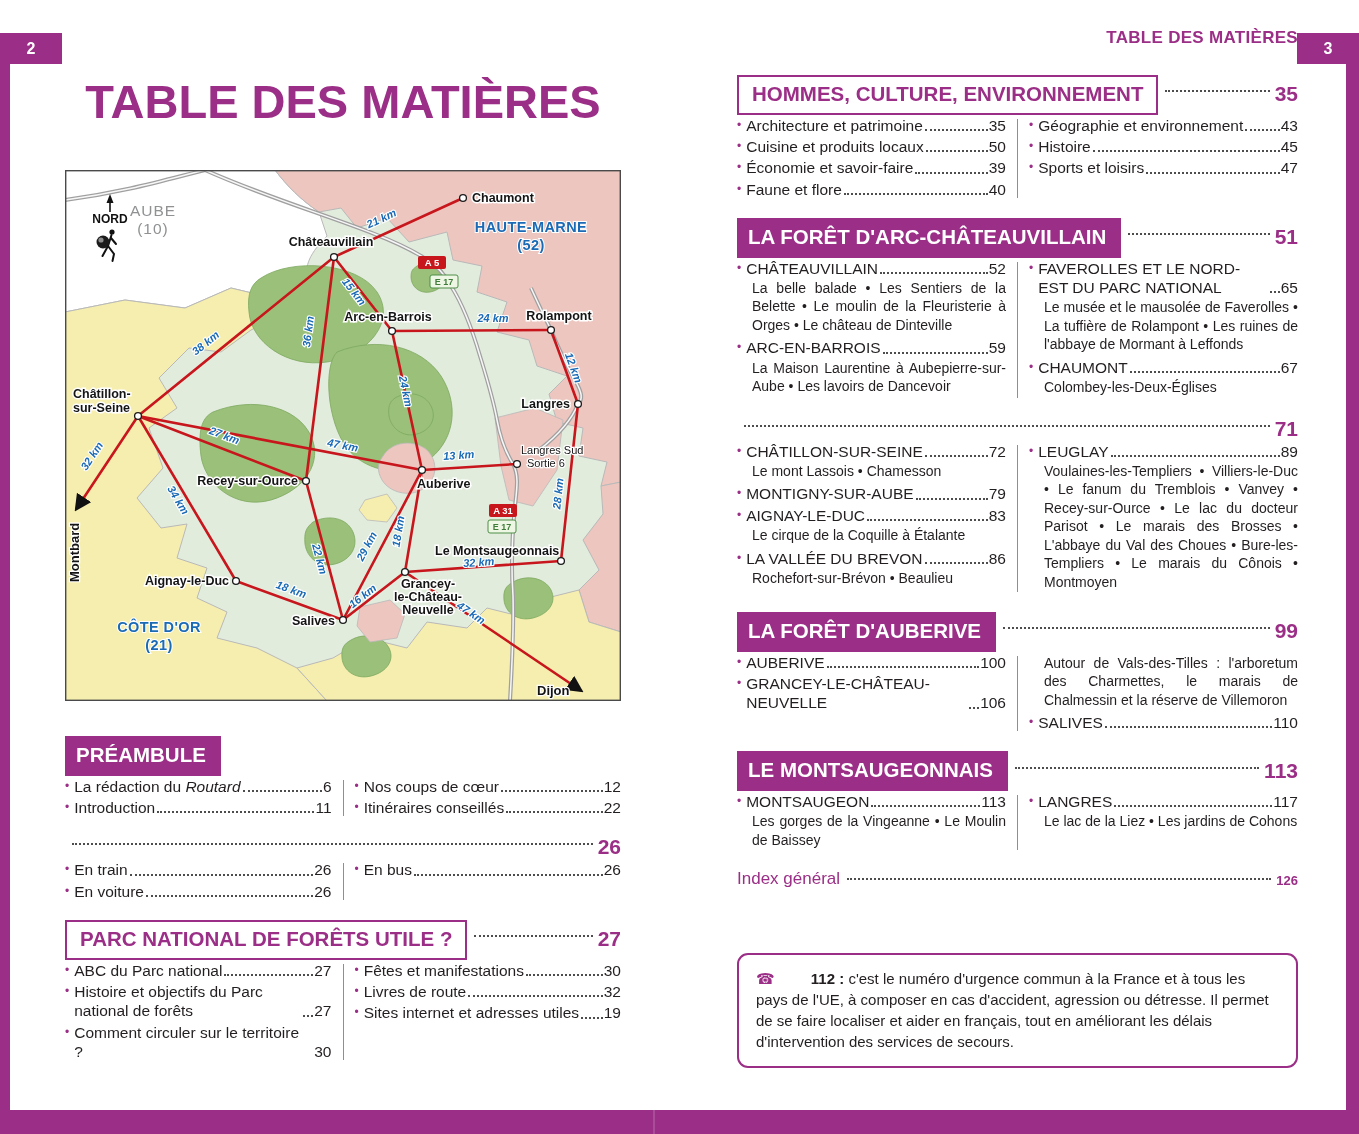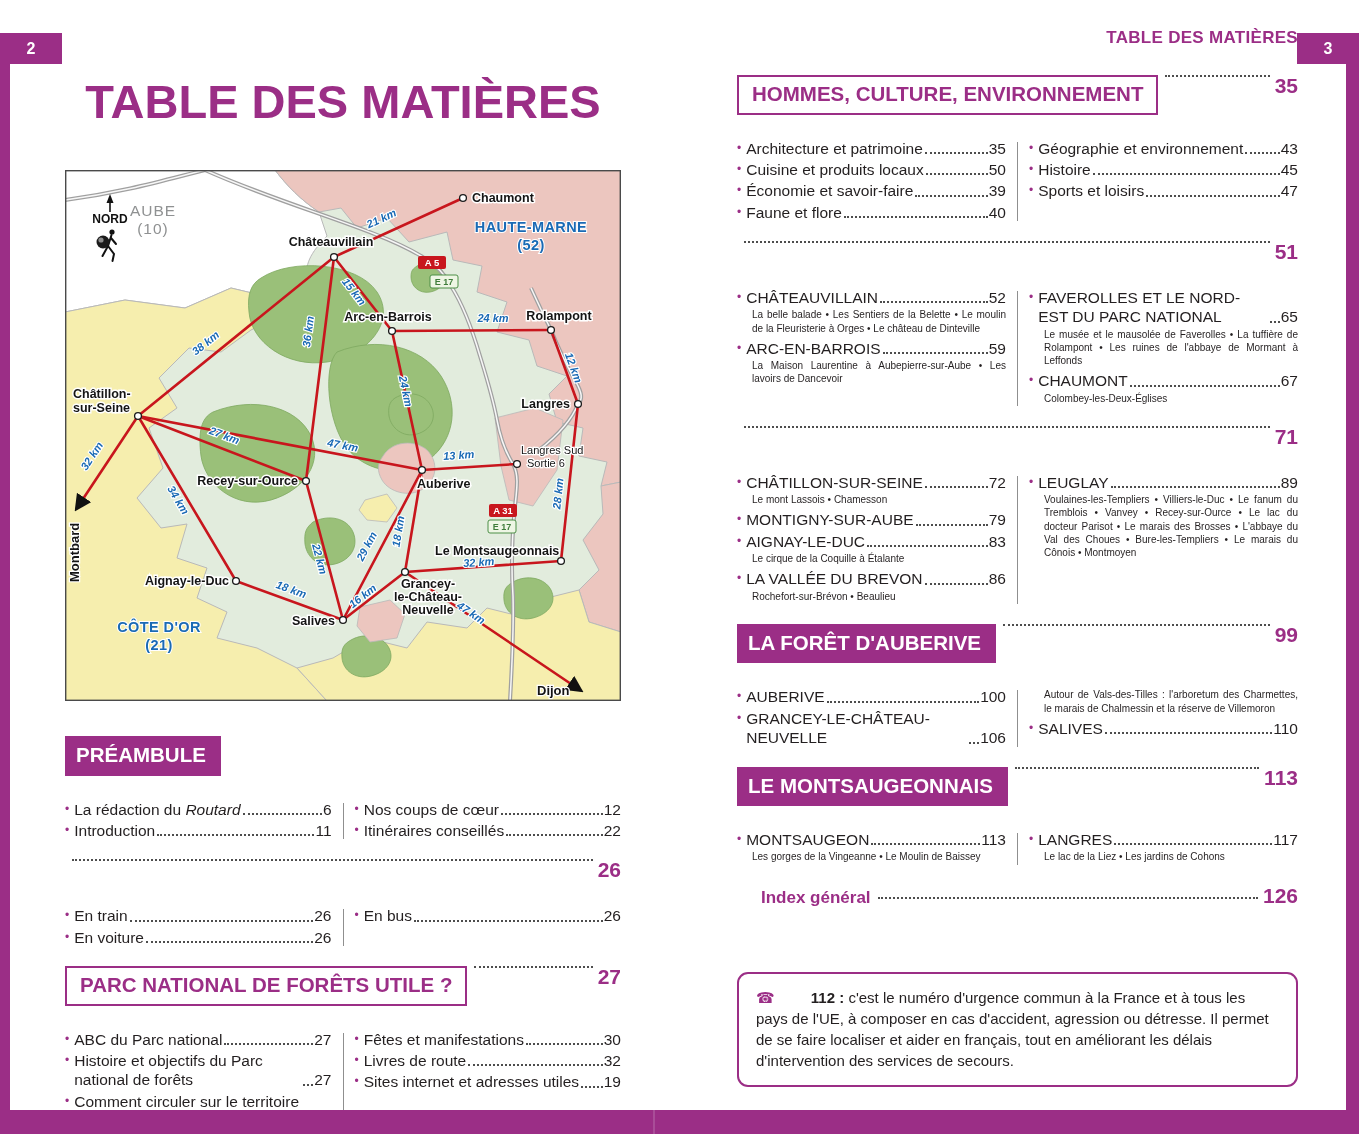--- a/index.html
+++ b/index.html
@@ -29,42 +29,42 @@
   .main-title{position:absolute;left:65px;top:74px;width:556px;text-align:center;
     font-size:47px;font-weight:bold;color:var(--purple);}
   #map-wrap{position:absolute;left:65px;top:170px;width:556px;height:531px;}
   .page-left-sections{position:absolute;left:65px;top:736px;width:556px;}
   .page-right{position:absolute;left:737px;top:28px;width:561px;}
   .small-header{text-align:right;font-size:17px;font-weight:bold;color:var(--purple);
     letter-spacing:.3px;margin-bottom:27px;}
 
   
   .toc-section{margin-bottom:17px;}
-  .sec-head{display:flex;align-items:flex-start;margin-bottom:24px;}
+  .sec-head{display:flex;align-items:center;margin-bottom:1px;}
   .sec-title{font-weight:bold;font-size:20.5px;line-height:1;white-space:nowrap;}
   .sec-title.solid{background:var(--purple);color:#fff;padding:9px 15px 10px 11px;}
   .sec-title.outline{border:2px solid var(--purple);color:var(--purple);padding:7px 13px 8px;background:#fff;}
   .leader{flex:1 1 10px;height:0;border-bottom:2.2px dotted #4d4d4d;margin:0 5px 7px 7px;min-width:12px;}
   .sec-page{font-size:21px;font-weight:bold;color:var(--purple);line-height:1;margin-bottom:2px;}
   .sec-cols{display:flex;align-items:stretch;}
   .col{flex:1;min-width:0;}
   .vdiv{width:1px;background:#8f8f8f;margin:3px 11px;}
   .entry{margin-bottom:2px;}
   .entry-line{display:flex;align-items:flex-end;font-size:15.5px;line-height:1.25;}
   .bullet{color:var(--purple);margin-right:5px;font-size:12px;line-height:1.6;align-self:flex-start;}
   .etitle{flex:0 1 auto;}
   .edots{flex:1 1 12px;border-bottom:2px dotted #4d4d4d;margin:0 1px 4px 2px;min-width:10px;}
   .epage{line-height:1.25;}
   .epage.tight{margin-left:5px;}
-  .esub{font-size:10px;line-height:1.32;text-align:justify;margin:1px 0 4px 15px;}
+  .esub{font-size:14px;line-height:1.32;text-align:justify;margin:1px 0 4px 15px;}
 
   
   #index-line{display:flex;align-items:flex-end;margin-top:8px;}
-  .idx-label{font-size:17px;font-weight:bold;color:var(--purple);line-height:1;margin-left:24px;}
-  .idx-page{font-size:21px;font-weight:bold;color:var(--purple);line-height:1;}
+  .idx-label{font-size:17px;font-weight:normal;color:var(--purple);line-height:1;}
+  .idx-page{font-size:13px;font-weight:bold;color:var(--purple);line-height:1;}
   #note-box{margin-top:66px;border:2px solid var(--purple);border-radius:11px;
     padding:13px 17px 14px;font-size:15px;line-height:1.4;}
   .note-icon{color:var(--purple);}
   .note-bold{font-weight:bold;margin-left:32px;}
 
   
   #map-svg{display:block;}
   #map-svg text{font-family:"Liberation Sans",sans-serif;}
   .town-label{font-size:12.5px;font-weight:bold;fill:#141414;stroke:#fff;stroke-width:2.8px;paint-order:stroke;}
   .plain-label{font-size:11px;fill:#141414;stroke:#fff;stroke-width:2.4px;paint-order:stroke;}
@@ -483,20 +483,21 @@
                 <span class="etitle"><span>Sports et loisirs</span></span>
                 <span class="edots"></span>
                 <span class="epage">47</span>
               </div>
             </div>
           </div>
         </div>
       </section>
       <section class="toc-section">
         <div class="sec-head">
+          <span class="sec-title solid">LA FORÊT D'ARC-CHÂTEAUVILLAIN</span>
           <span class="leader"></span>
           <span class="sec-page">51</span>
         </div>
         <div class="sec-cols">
           <div class="col">
             <div class="entry">
               <div class="entry-line">
                 <span class="bullet">•</span>
                 <span class="etitle"><span>CHÂTEAUVILLAIN</span></span>
                 <span class="edots"></span>

